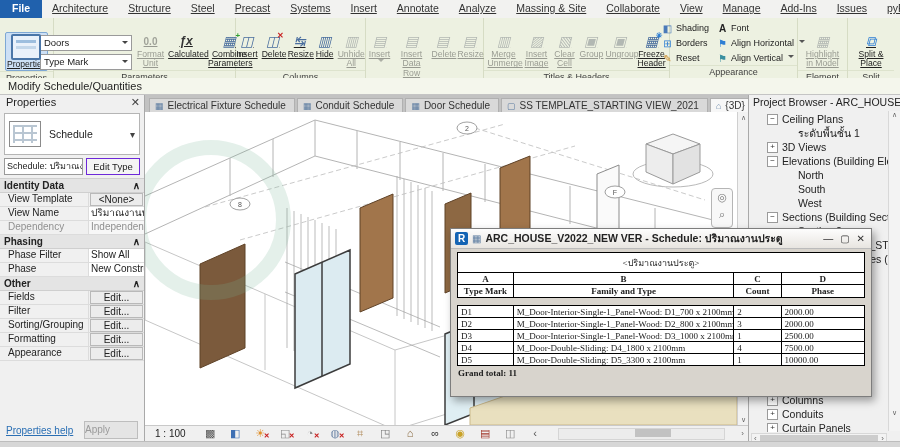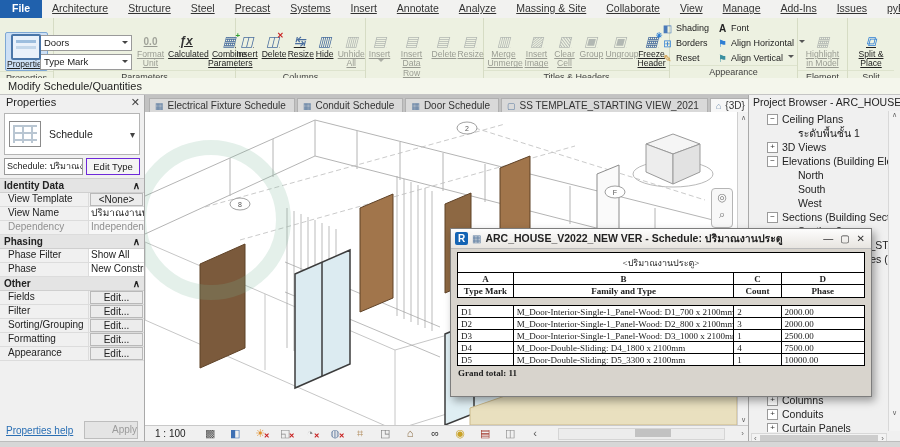--- a/index.html
+++ b/index.html
@@ -50,21 +50,21 @@
   .edittype{width:52px;height:15px;border:1px solid #6d28d9;background:#f4f4f4;font-size:9.5px;line-height:15px;text-align:center;cursor:pointer;}
   .pgrid{margin:2px 0 0 0;border-top:1px solid #cfcfcf;}
   .psec{height:13px;background:#e4e4e4;border-bottom:1px solid #cfcfcf;font-weight:bold;display:flex;justify-content:space-between;padding:0 4px;line-height:13px;cursor:pointer;}
   .prow{height:13px;display:flex;border-bottom:1px solid #dcdcdc;line-height:12px;}
   .pl{width:80px;padding:0 0 0 8px;border-right:1px solid #dcdcdc;overflow:hidden;white-space:nowrap;}
   .pv{flex:1;background:#fff;padding:0 2px;overflow:hidden;white-space:nowrap;cursor:pointer;}
   .pv.btn{background:#ececec;border:1px solid #b9b9b9;text-align:center;margin:0px 1px;height:11px;}
   .pv.gray{color:#909090;background:#f7f7f7;}
   .pfoot{position:absolute;left:0;bottom:8px;width:100%;display:flex;justify-content:space-between;padding:0 6px;box-sizing:border-box;align-items:center;}
   .phelp{color:#2a6fb4;text-decoration:underline;cursor:pointer;}
-  .applybtn{width:52px;height:16px;background:#e4e4e4;border:1px solid #bdbdbd;color:#9b9b9b;text-align:right;line-height:16px;cursor:pointer;}
+  .applybtn{width:52px;height:16px;background:#e4e4e4;border:1px solid #bdbdbd;color:#9b9b9b;text-align:left;line-height:16px;cursor:pointer;}
   
   .viewtabs{position:absolute;left:145px;top:95px;width:603px;height:17px;background:#c2c2c2;display:flex;gap:2px;padding-left:4px;box-sizing:border-box;font-size:10px;align-items:flex-end;}
   .vtab{background:#d9d9d9;border:1px solid #b0b0b0;border-bottom:none;padding:1px 8px 1px 5px;display:flex;gap:4px;align-items:center;white-space:nowrap;cursor:pointer;color:#333;}
   .vtab.active{background:#f7f7f7;}
   .vtic{font-size:9px;color:#5b7ba0;}
   
   .canvas{position:absolute;left:145px;top:112px;width:592px;height:313px;background:#fff;overflow:hidden;cursor:crosshair;}
   .wmark{position:absolute;left:84px;top:38px;font-size:84px;font-weight:bold;letter-spacing:22px;color:rgba(120,180,150,0.20);white-space:nowrap;pointer-events:none;}
   .wring{position:absolute;left:-14px;top:28px;width:130px;height:130px;border:15px solid rgba(120,180,150,0.20);border-radius:50%;pointer-events:none;}
   .vcube{position:absolute;right:18px;top:14px;}

